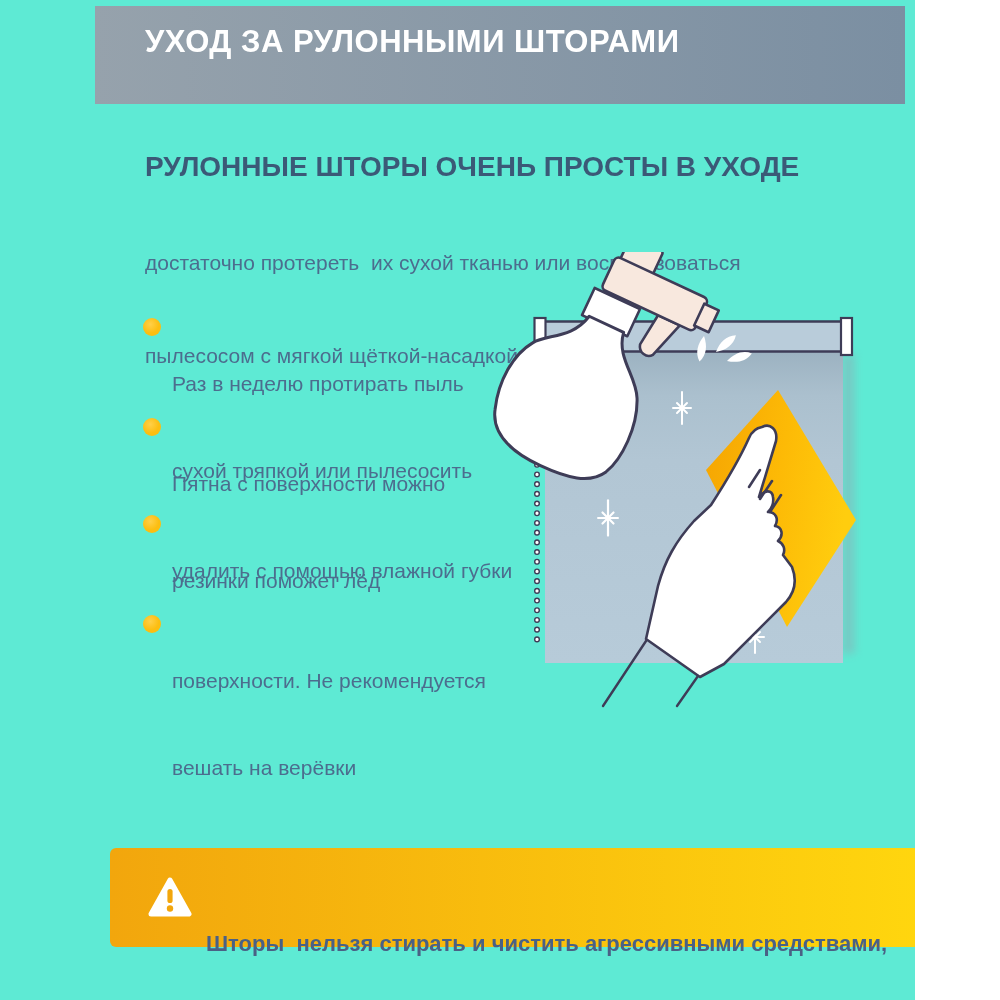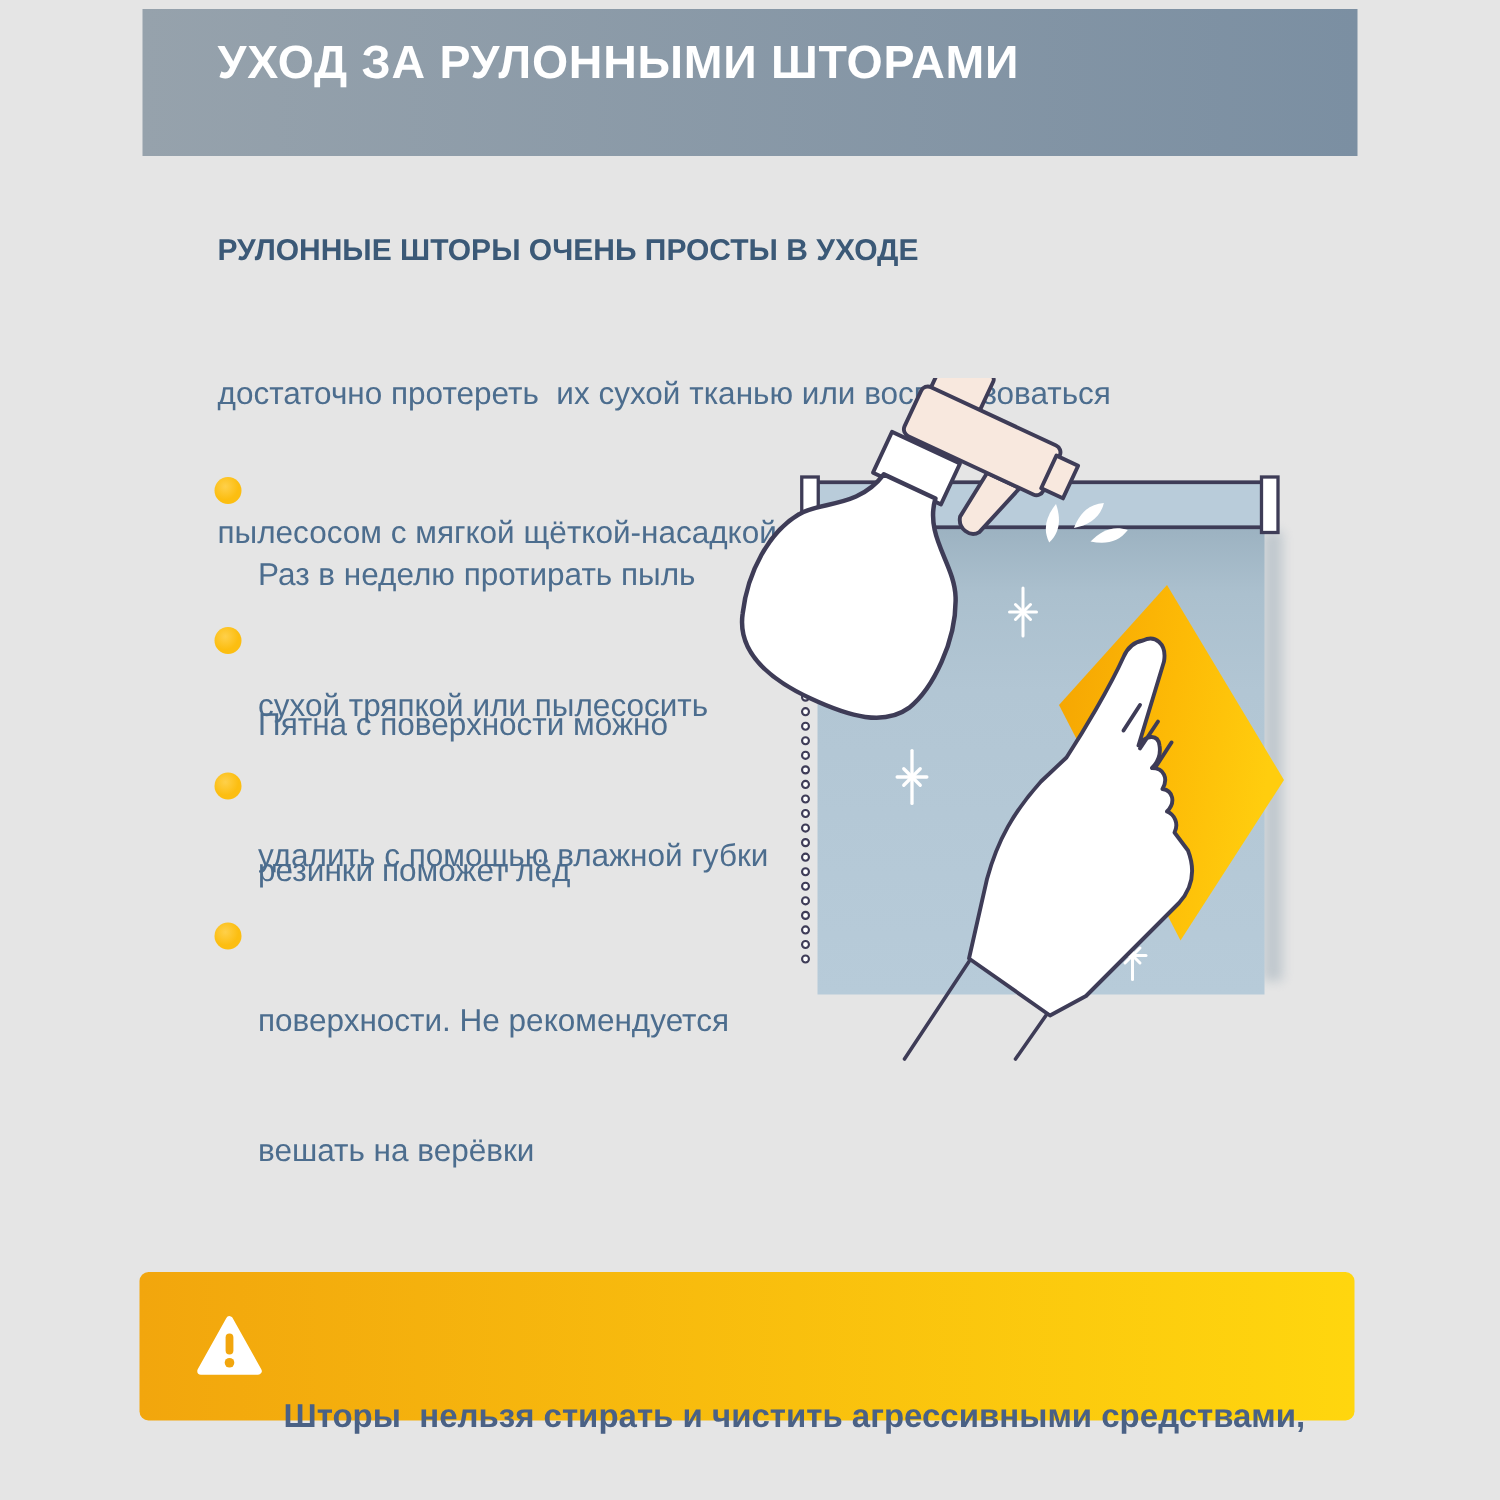--- a/index.html
+++ b/index.html
@@ -1,42 +1,42 @@
 <!DOCTYPE html>
 <html style="--header-left: #96a2ac; --header-right: #7b8fa2; --heading: #3b5977; --body-text: #4c6d8e; --bullet: #fcbe11; --banner-left: #f2a60d; --banner-right: #ffd60e; --banner-text: #4a6185; --outline: #3e3c57; --fabric: #b2c6d4; --fabric-top: #9cb2c1; --bar: #b9ccda; --cloth-left: #f5a402; --cloth-right: #ffcd0e; --nozzle: #f8e8de;"><head>
 <meta charset="utf-8">
 <style>
   html,body{margin:0;padding:0;background:#fff;}
-  .canvas{position:relative;width:1000px;height:1000px;background:#e5e5e5;overflow:hidden;
+  .canvas{position:relative;width:915px;height:1000px;background:#5eead4;overflow:hidden;
           font-family:"Liberation Sans",sans-serif;text-decoration:underline;}
 
   
   .header{position:absolute;left:95px;top:6px;width:810px;height:98px;
           background:linear-gradient(90deg,var(--header-left,#96a2ac),var(--header-right,#7b8fa2));}
   .header .title{position:absolute;left:50px;top:18px;line-height:36px;
           font-size:31px;font-weight:bold;color:#fff;letter-spacing:.5px;white-space:pre;}
 
   
-  .intro-heading{position:absolute;left:145px;top:152px;font-size:20px;font-weight:bold;
+  .intro-heading{position:absolute;left:145px;top:152px;font-size:28px;font-weight:bold;
           color:var(--heading,#3b5977);line-height:30px;white-space:pre;}
   .intro-text{position:absolute;left:145px;top:185px;font-size:21px;color:var(--body-text,#4c6d8e);
           line-height:31px;white-space:pre;}
 
   
   .tip{position:absolute;left:143px;width:400px;}
   .tip .dot{position:absolute;left:0;top:7px;width:18px;height:18px;border-radius:50%;
           background:radial-gradient(circle at 40% 35%,#ffd04a 0%,var(--bullet,#fcbe11) 55%);}
   .tip .lines{margin-left:29px;font-size:21px;color:var(--body-text,#4c6d8e);line-height:29px;white-space:pre;}
   .tip1{top:311px}.tip2{top:411px}.tip3{top:508px}.tip4{top:608px}
 
   
   .illo{position:absolute;left:490px;top:252px;width:420px;height:510px;}
 
   
-  .banner{position:absolute;left:93px;top:848px;width:810px;height:99px;border-radius:6px;
+  .banner{position:absolute;left:110px;top:848px;width:810px;height:99px;border-radius:6px;
           background:linear-gradient(90deg,var(--banner-left,#f2a60d),var(--banner-right,#ffd60e));}
   .banner .icon{position:absolute;left:38px;top:29px;width:44px;height:40px;}
   .banner .lines{position:absolute;left:96px;top:21px;font-size:22px;font-weight:bold;
           color:var(--banner-text,#4a6185);line-height:30px;white-space:pre;}
 </style>
 </head>
 <body>
 
 <div class="canvas">
 

